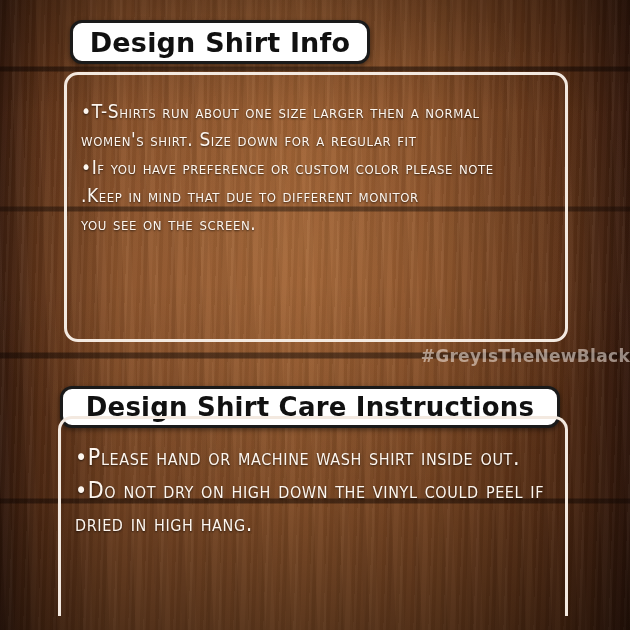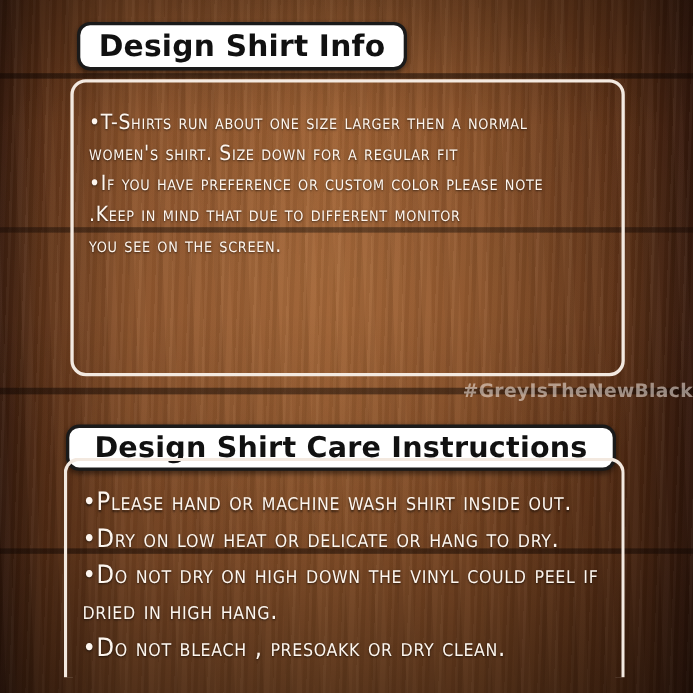--- a/index.html
+++ b/index.html
@@ -196,20 +196,18 @@
     </div>
 
     <div id="hashtag">#GreyIsTheNewBlack</div>
 
     <div class="heading-box" id="heading-care">
       <span class="heading-text">Design Shirt Care Instructions</span>
     </div>
 
     <div class="body-box" id="panel-care">
       <div class="body-line">•Please hand or machine wash shirt inside out.</div>
-      <div class="body-line">•Dry on low heat or delicate or hang to dry.</div>
       <div class="body-line">•Do not dry on high down the vinyl could peel if</div>
       <div class="body-line">dried in high hang.</div>
-      <div class="body-line">•Do not bleach , presoakk or dry clean.</div>
     </div>
 
   </div>
 </div>
 
 </body></html>

